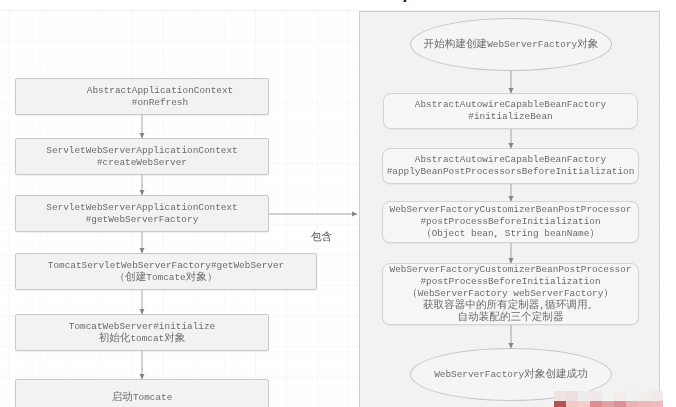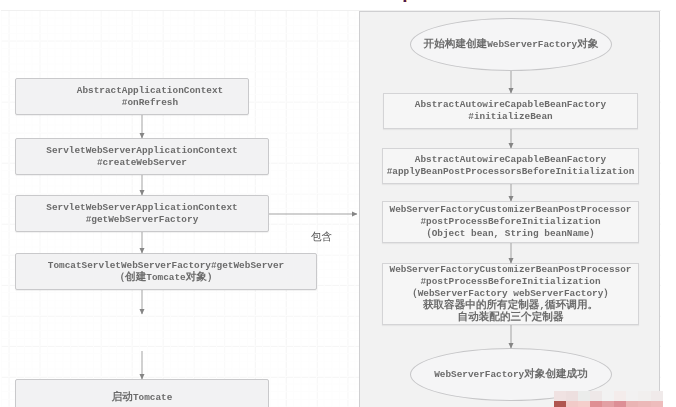--- a/index.html
+++ b/index.html
@@ -40,52 +40,54 @@
     border:1px solid #c9c9cb;
     border-radius:2px;
     display:table;
     text-align:center;
     color:#6b6b6b;
     font-size:9.4px;
     line-height:11.9px;
     white-space:pre;
     box-shadow:0 1px 1px rgba(0,0,0,0.06);
   }
-  .node.sq{border-radius:0;background:#f6f6f6;border-color:#d4d4d6;box-shadow:0 1px 1px rgba(0,0,0,0.05);}
+  .node.sq{border-radius:8px;background:#f6f6f6;border-color:#d4d4d6;box-shadow:0 1px 1px rgba(0,0,0,0.05);}
   .ell{
     position:absolute;
     box-sizing:border-box;
     background:#f5f5f6;
     border:1px solid #c6c6c8;
     border-radius:50%;
     display:table;
     text-align:center;color:#6b6b6b;font-size:9.4px;line-height:11.9px;white-space:pre;
   }
   svg.lines{position:absolute;left:0;top:0;width:676px;height:407px;overflow:visible;}
   .lbl{position:absolute;font-size:9.4px;color:#555;white-space:pre;}
   .cjk{font-size:10.6px;letter-spacing:0;}
-  .node > .inner, .ell > .inner{display:table-cell;vertical-align:middle;font-weight:bold;}
+  .node > .inner, .ell > .inner{display:table-cell;vertical-align:middle;}
   #watermark{position:absolute;display:grid;overflow:hidden;}
   #watermark div{width:100%;height:100%;}
 </style>
 </head>
 <body>
 
 <div id="canvas">
   <div class="grid"></div>
   <div class="panel" style="left:359px;top:11px;width:301px;height:404px;"></div>
 
-  <div class="node" style="left:15px;top:78px;width:234px;height:37px;padding-left:36px;"><div class="inner">AbstractApplicationContext
+  <div class="node" style="left:15px;top:78px;width:254px;height:37px;padding-left:36px;"><div class="inner">AbstractApplicationContext
 #onRefresh</div></div>
   <div class="node" style="left:15px;top:138px;width:254px;height:37px;"><div class="inner">ServletWebServerApplicationContext
 #createWebServer</div></div>
   <div class="node" style="left:15px;top:195px;width:254px;height:37px;"><div class="inner">ServletWebServerApplicationContext
 #getWebServerFactory</div></div>
   <div class="node" style="left:15px;top:253px;width:302px;height:37px;"><div class="inner">TomcatServletWebServerFactory#getWebServer
 <span class="cjk">（创建</span>Tomcate<span class="cjk">对象）</span></div></div>
+  <div class="node" style="left:15px;top:314px;width:254px;height:37px;"><div class="inner">TomcatWebServer#initialize
+<span class="cjk">初始化</span>tomcat<span class="cjk">对象</span></div></div>
   <div class="node" style="left:15px;top:379px;width:254px;height:37px;"><div class="inner"><span class="cjk">启动</span>Tomcate</div></div>
 
   <div class="ell" style="left:410px;top:18px;width:202px;height:53px;"><div class="inner"><span class="cjk">开始构建创建</span>WebServerFactory<span class="cjk">对象</span></div></div>
   <div class="node sq" style="left:383px;top:93px;width:255px;height:36px;"><div class="inner">AbstractAutowireCapableBeanFactory
 #initializeBean</div></div>
   <div class="node sq" style="left:382px;top:148px;width:257px;height:36px;"><div class="inner">AbstractAutowireCapableBeanFactory
 #applyBeanPostProcessorsBeforeInitialization</div></div>
   <div class="node sq" style="left:382px;top:201px;width:257px;height:42px;"><div class="inner">WebServerFactoryCustomizerBeanPostProcessor
 #postProcessBeforeInitialization
 <span class="cjk">（</span>Object bean, String beanName<span class="cjk">）</span></div></div>

